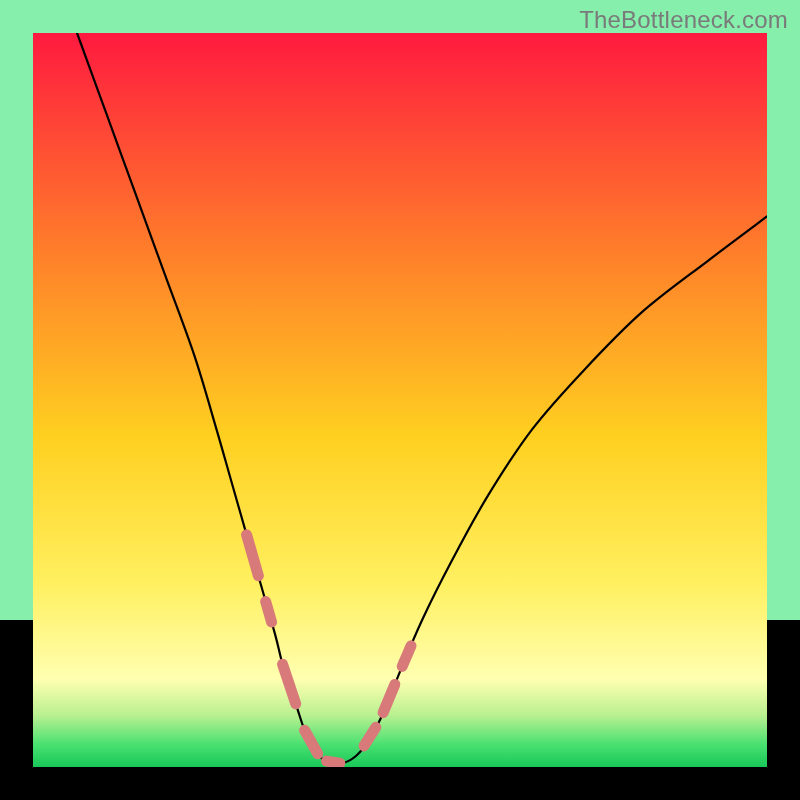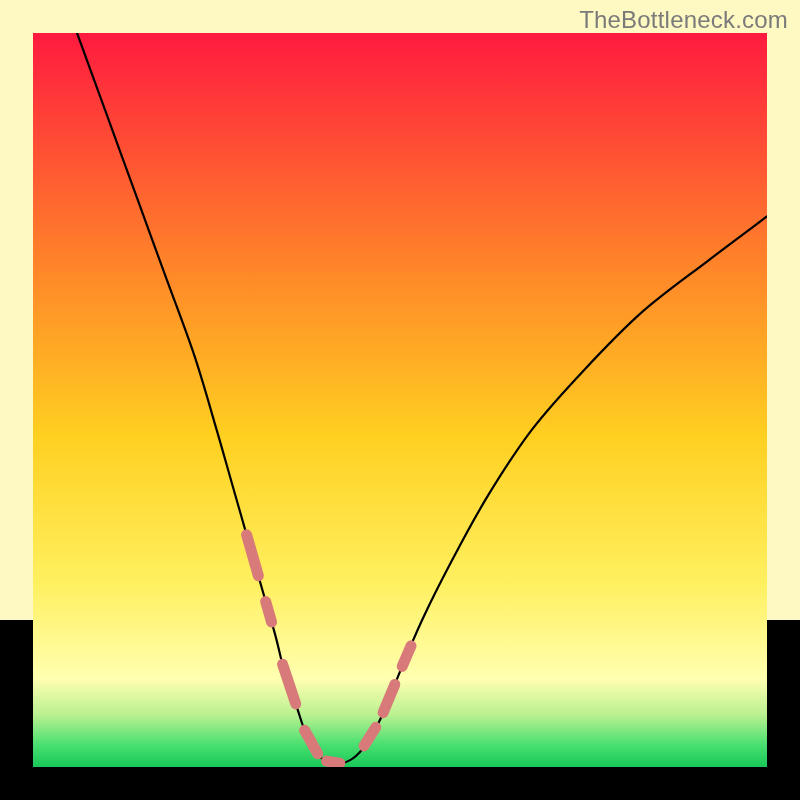--- a/index.html
+++ b/index.html
@@ -10,21 +10,21 @@
     overflow: hidden;
     background: #000;
     font-family: Arial, Helvetica, sans-serif;
   }
   .frame {
     position: absolute;
     top: 0;
     left: 0;
     width: 800px;
     height: 620px;
-    background: #fef9c3;
+    background: #86efac;
   }
   .plot-area {
     position: absolute;
     top: 33px;
     left: 33px;
     width: 734px;
     height: 734px;
     overflow: hidden;
   }
   .gradient-bg {

